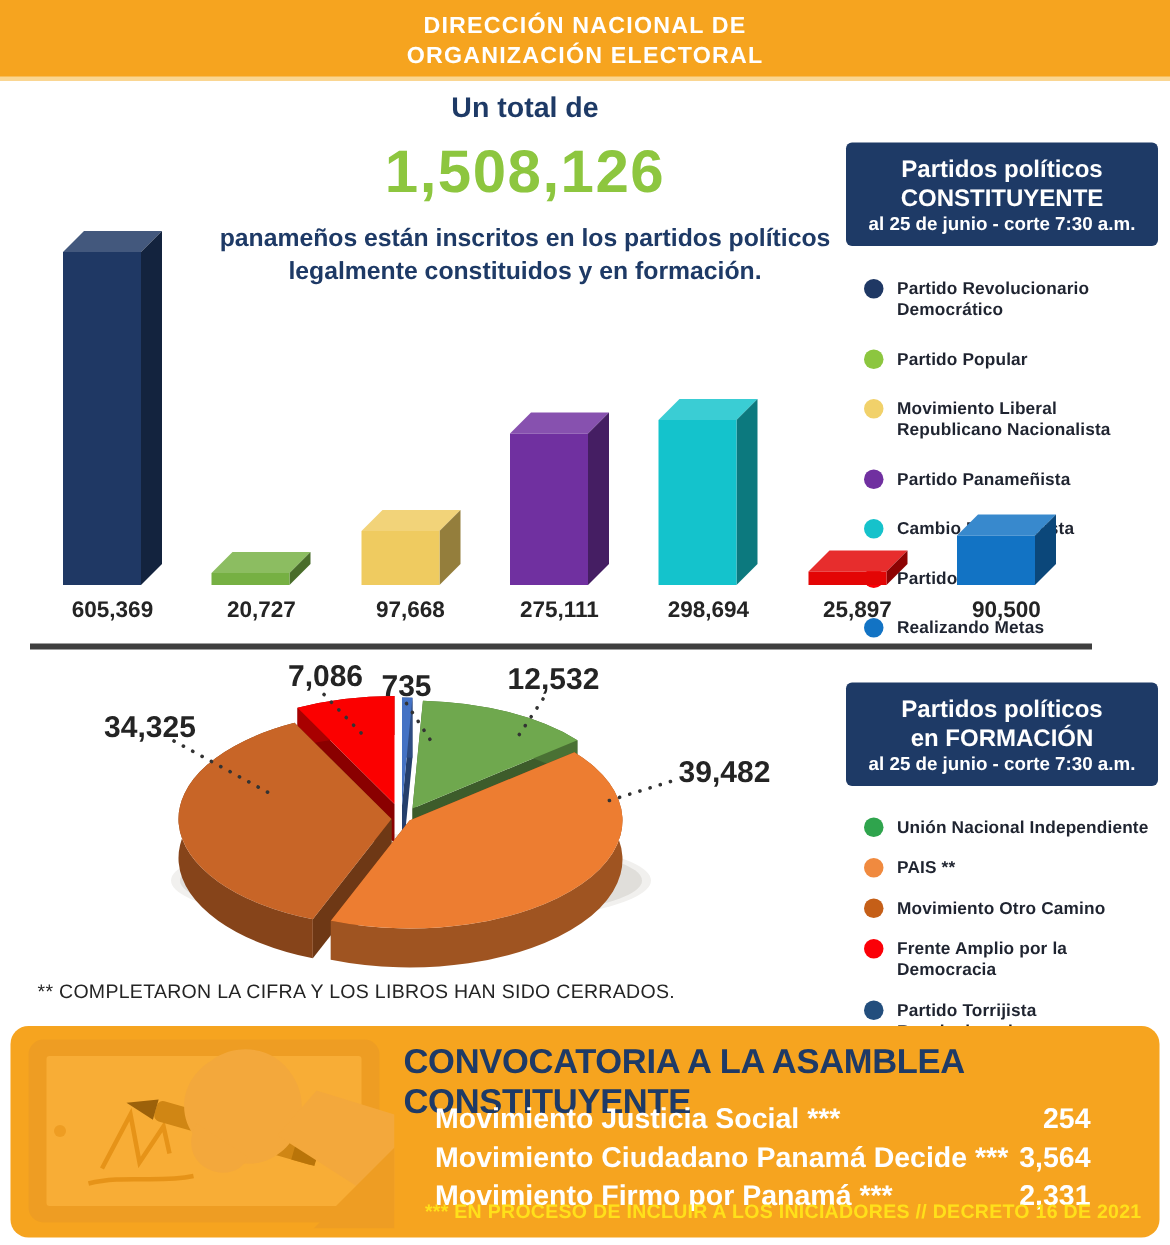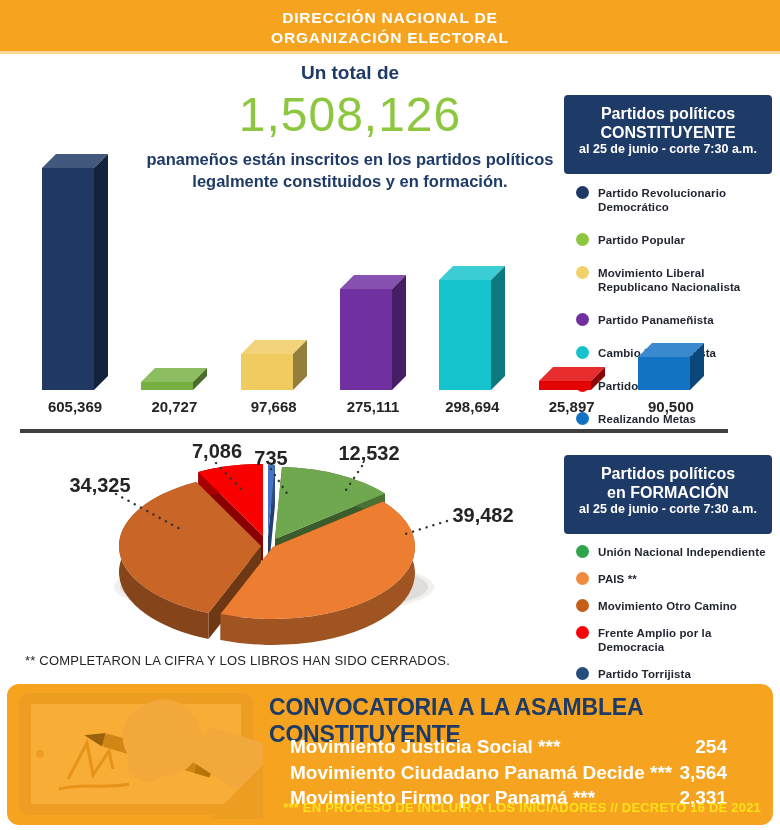--- a/index.html
+++ b/index.html
@@ -7,26 +7,26 @@
   #stage{position:relative;width:780px;height:830px;background:#ffffff;overflow:hidden;}
 
   
   .header{position:absolute;left:0;top:0;width:780px;height:54px;background:#F6A41F;
           border-bottom:3px solid #FAD692;text-align:center;color:#fff;font-weight:bold;
           font-size:15.5px;letter-spacing:.8px;line-height:20px;padding-top:8px;box-sizing:border-box;}
 
   
   .intro{position:absolute;left:100px;top:62px;width:500px;text-align:center;color:#1E3A66;}
   .intro .lead{font-size:19px;font-weight:bold;}
-  .intro .total{font-size:48px;font-weight:400;color:#8DC63F;letter-spacing:1px;line-height:58px;margin-top:2px;}
+  .intro .total{font-size:40px;font-weight:700;color:#8DC63F;letter-spacing:1px;line-height:58px;margin-top:2px;}
   .intro .desc{font-size:16.5px;font-weight:bold;line-height:22px;margin-top:4px;}
 
   
   .panel{position:absolute;left:564px;width:208px;background:#1E3A66;border-radius:4px;
-         text-align:center;color:#fff;padding:9px 4px 18px 4px;box-sizing:border-box;}
+         text-align:center;color:#fff;padding:9px 4px 8px 4px;box-sizing:border-box;}
   .panel .t{font-size:16px;font-weight:bold;line-height:19px;}
   .panel .sub{font-size:12.5px;font-weight:bold;color:#ffffff;margin-top:0;}
   #panel-constituted{top:95px;}
   #panel-formation{top:455px;}
 
   
   .legend{position:absolute;left:576px;width:200px;display:flex;flex-direction:column;gap:19px;}
   #legend-constituted{top:186px;}
   #legend-formation{top:545px;gap:13px;}
   .legend-item{display:flex;align-items:flex-start;gap:9px;}

